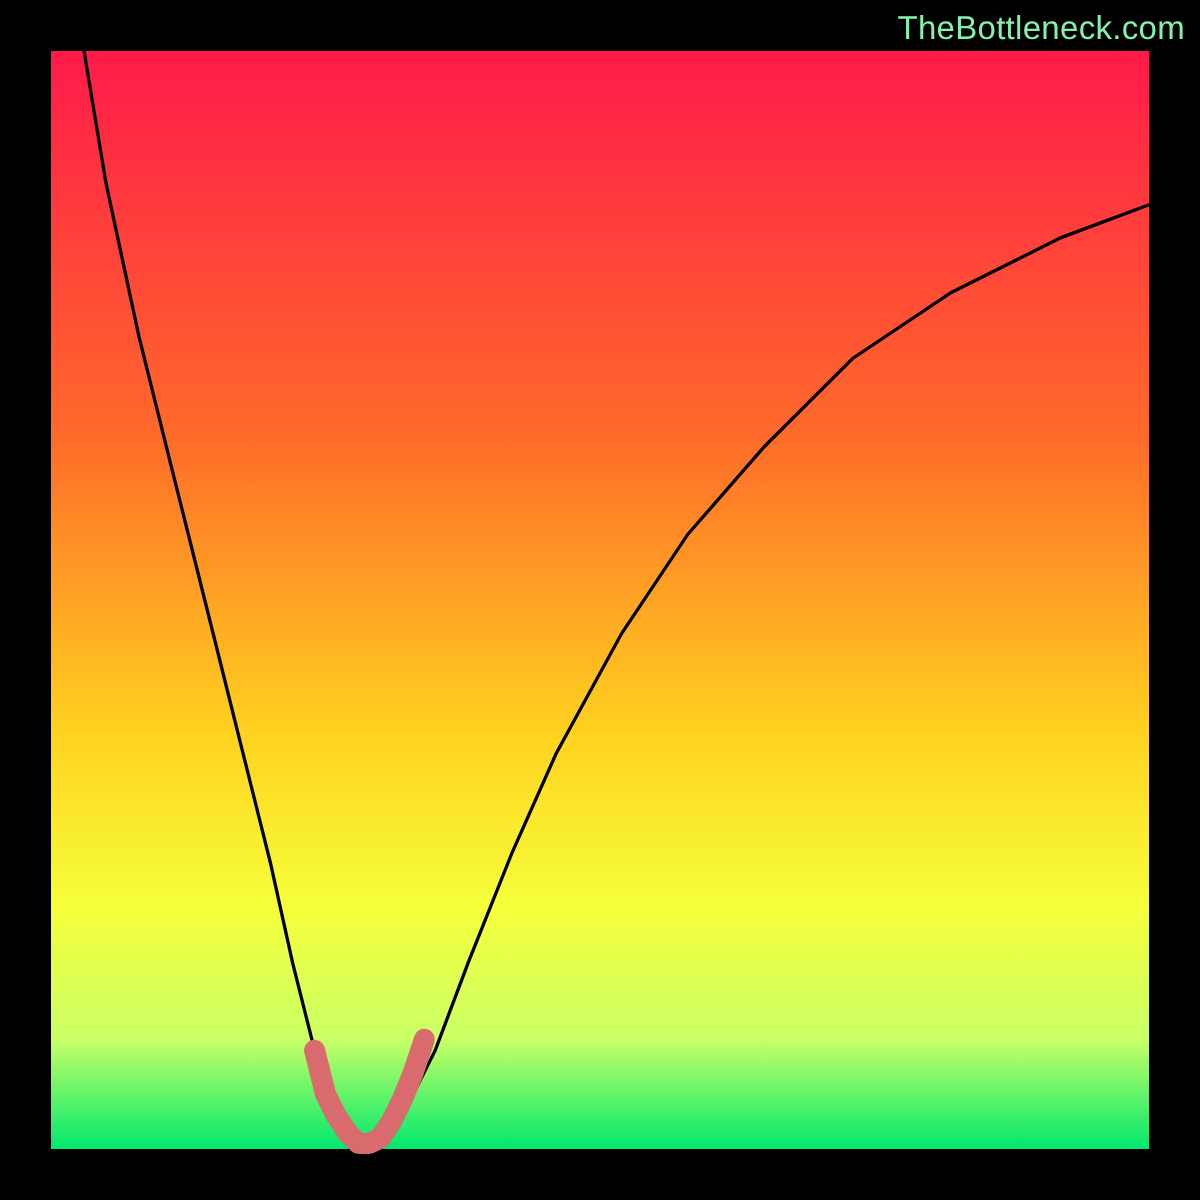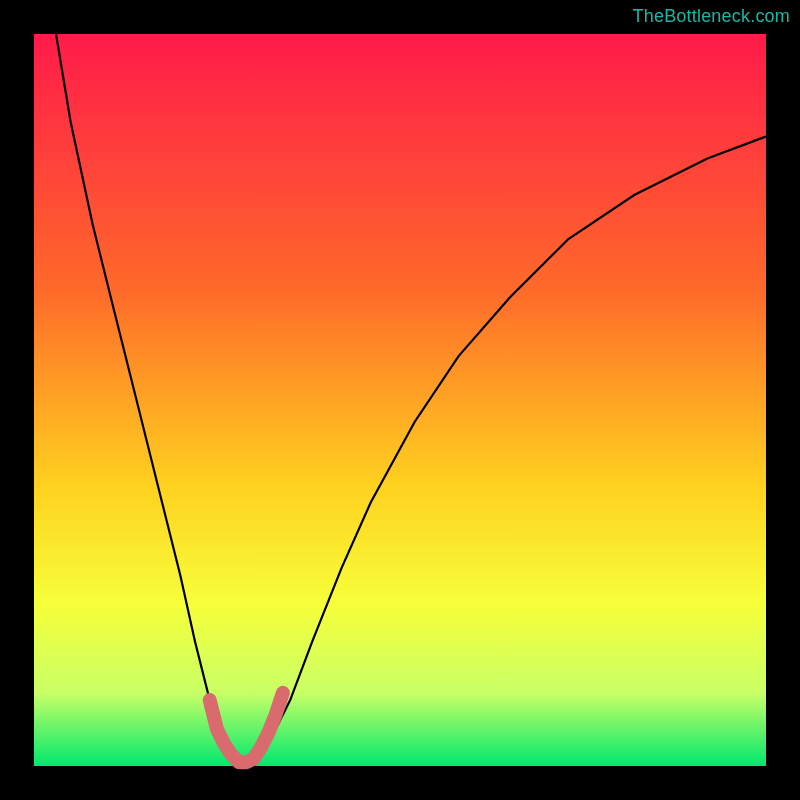--- a/index.html
+++ b/index.html
@@ -16,22 +16,22 @@
     left: 0;
     top: 0;
     width: 800px;
     height: 800px;
     background: #000;
   }
   .watermark {
     position: absolute;
     top: 6px;
     right: 10px;
-    color: #14b8a6;
-    font-size: 18px;
+    color: #86efac;
+    font-size: 22px;
     font-weight: 500;
     letter-spacing: 0.2px;
     user-select: none;
   }
   svg {
     position: absolute;
     left: 0;
     top: 0;
   }
 </style>

